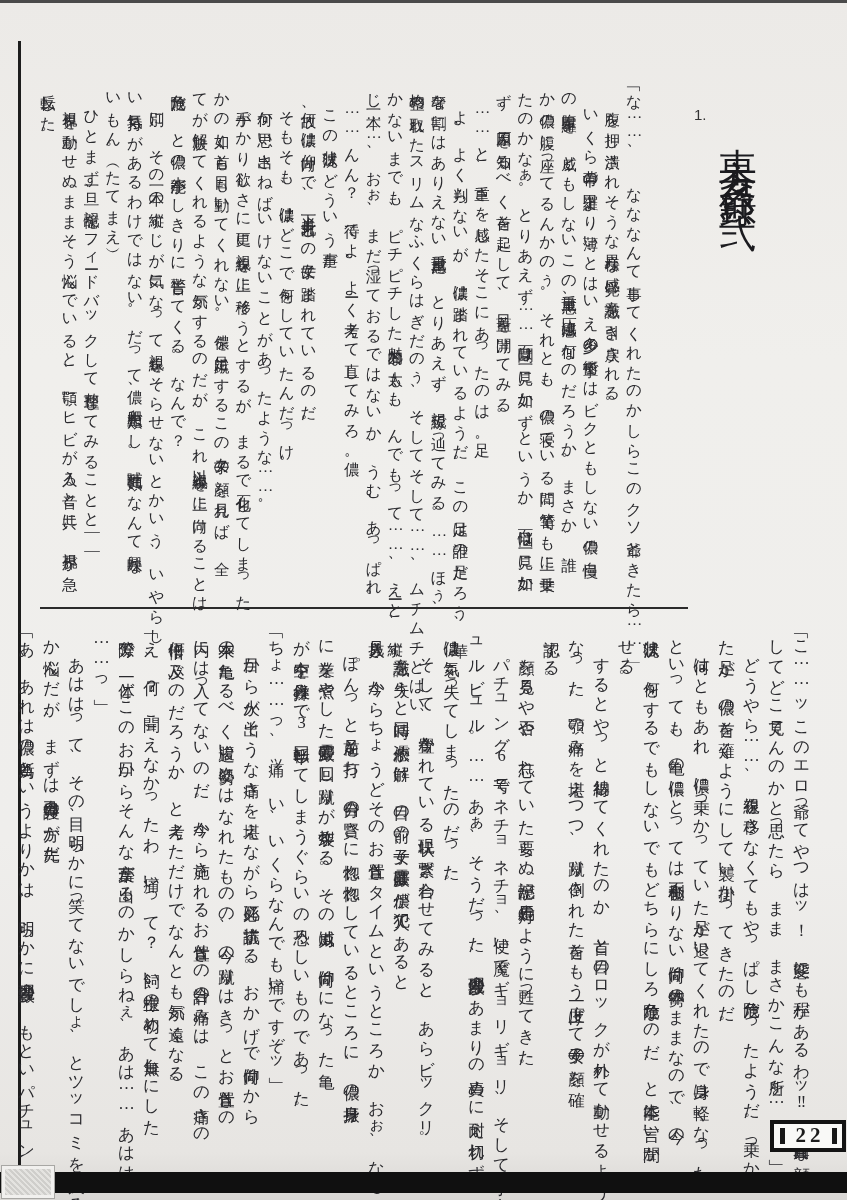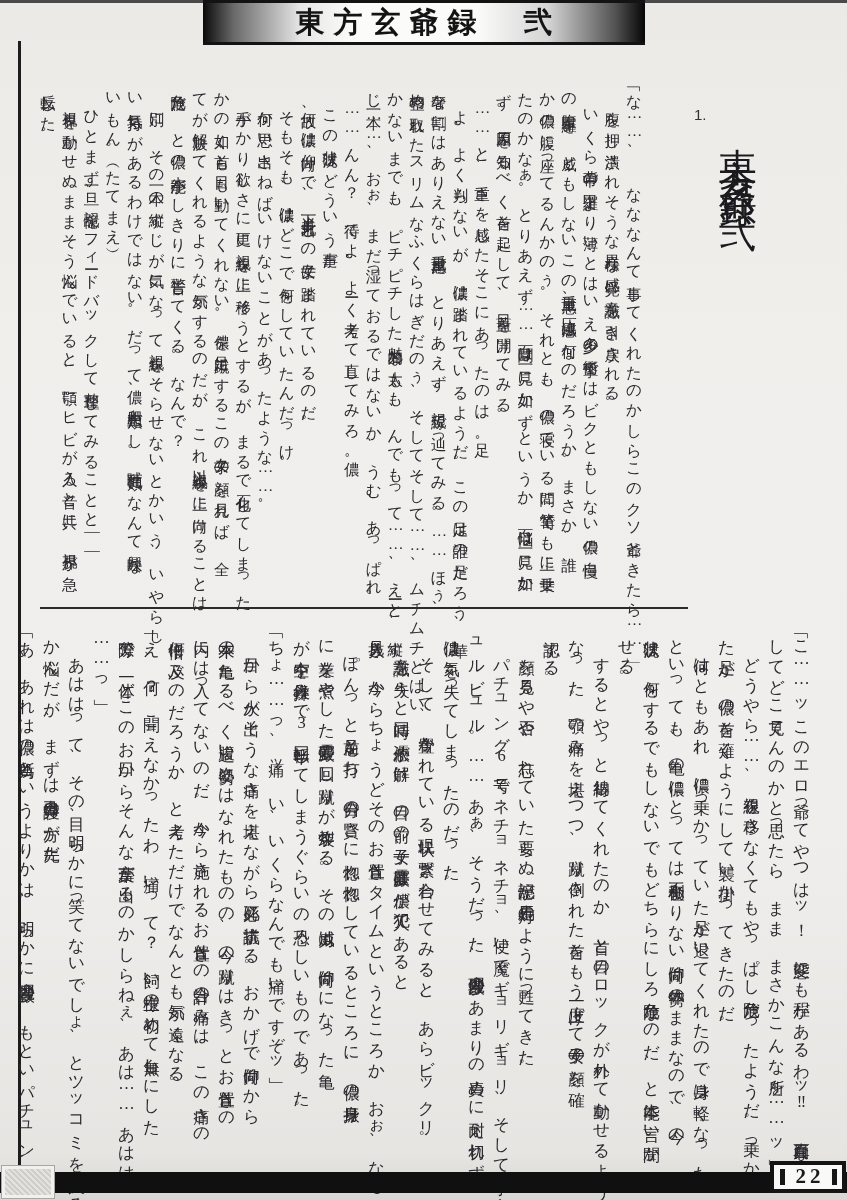--- a/index.html
+++ b/index.html
@@ -55,40 +55,37 @@
   .bottom-bar{position:absolute;left:0;top:1172px;width:847px;height:21px;background:#101010;}
   
   .corner-box{
     position:absolute;left:2px;top:1166px;width:46px;height:26px;
     background:repeating-linear-gradient(45deg,#cfcecb 0 2px,#e4e3e0 2px 4px);
     border:3px solid #f1f0ee;
     box-shadow:0 0 0 1px #a8a7a4;
   }
   
   .page-number-box{
-    position:absolute;left:770px;top:1161px;width:68px;height:24px;
+    position:absolute;left:770px;top:1120px;width:68px;height:24px;
     background:#f9f9f7;border:4px solid #141414;
     display:flex;align-items:center;justify-content:center;gap:7px;
   }
   .pn-bar{width:5px;height:16px;background:#171717;display:inline-block;}
   .pn{
     font-size:21px;font-weight:700;letter-spacing:4px;color:#1b1b1b;
     line-height:1;transform:translateY(-1px);padding-left:4px;
   }
 </style>
 </head>
 <body>
 
 <div class="page">
 
   <div class="top-line"></div>
 
-  <header class="banner">
-    <span class="banner-title">東方玄爺録　弐</span>
-  </header>
 
   <div class="left-rule"></div>
 
   <div class="section-label">1.</div>
 
   <h1 class="main-title">東方玄爺録・弐</h1>
 
   <section class="text-block text-top">
       <p>「な……、　なななんて事してくれたのかしらこのクソ爺ときたら……」</p>
       <p>　腹を押し潰されそうな異様な感覚に意識を引き戻される。</p>

